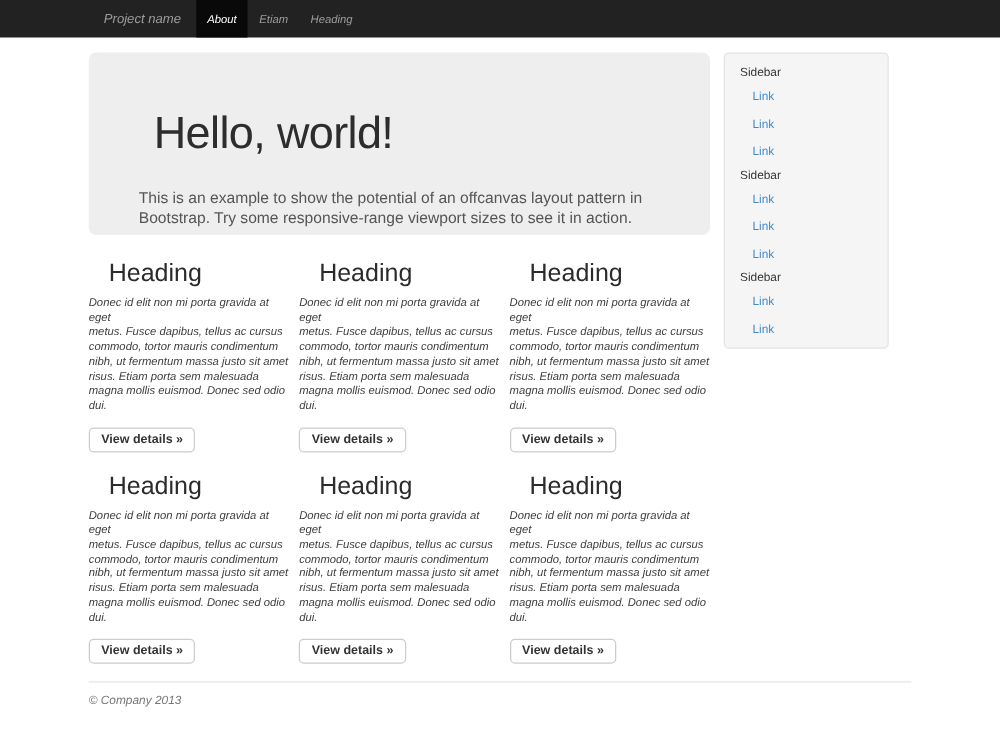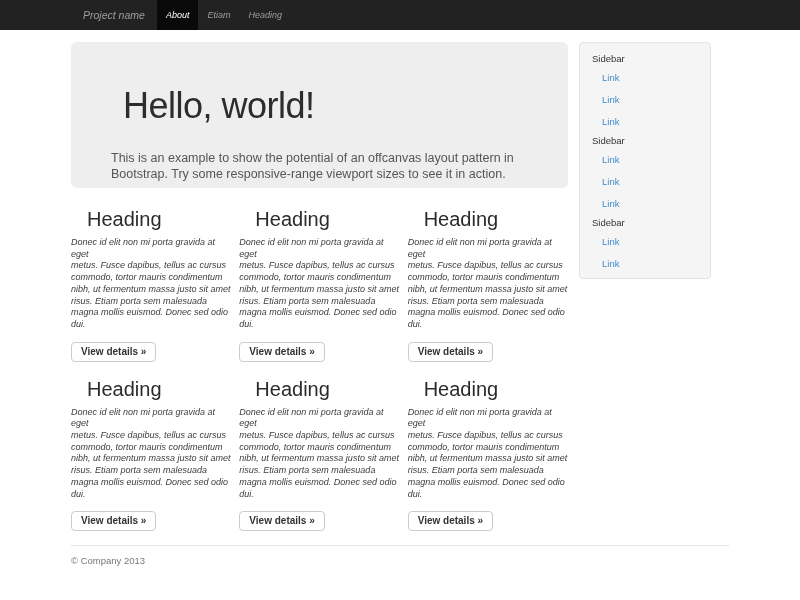--- a/index.html
+++ b/index.html
@@ -130,21 +130,21 @@
   .sb-link {
     display: block;
     font-size: 9.5px;
     line-height: 12px;
     padding: 5px 0 5px 10px;
     color: #428bca;
     text-decoration: none;
   }
 
   
-  .footer { margin-top: 14px; }
+  .footer { margin-top: 14px; font-style: italic; }
   .footer hr {
     border: none;
     border-top: 1px solid #e5e5e5;
     margin: 0 0 9px 0;
   }
   .footer p {
     margin: 0;
     font-size: 9.5px;
     color: #777;
   }

